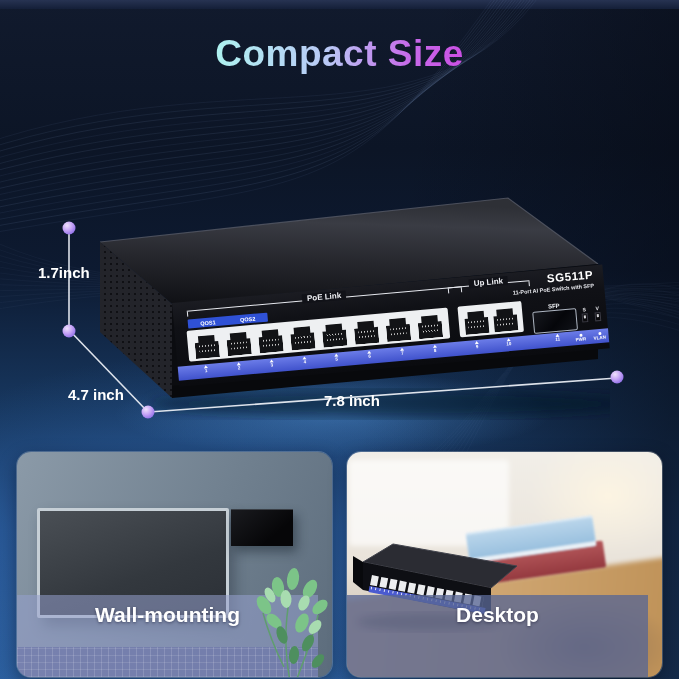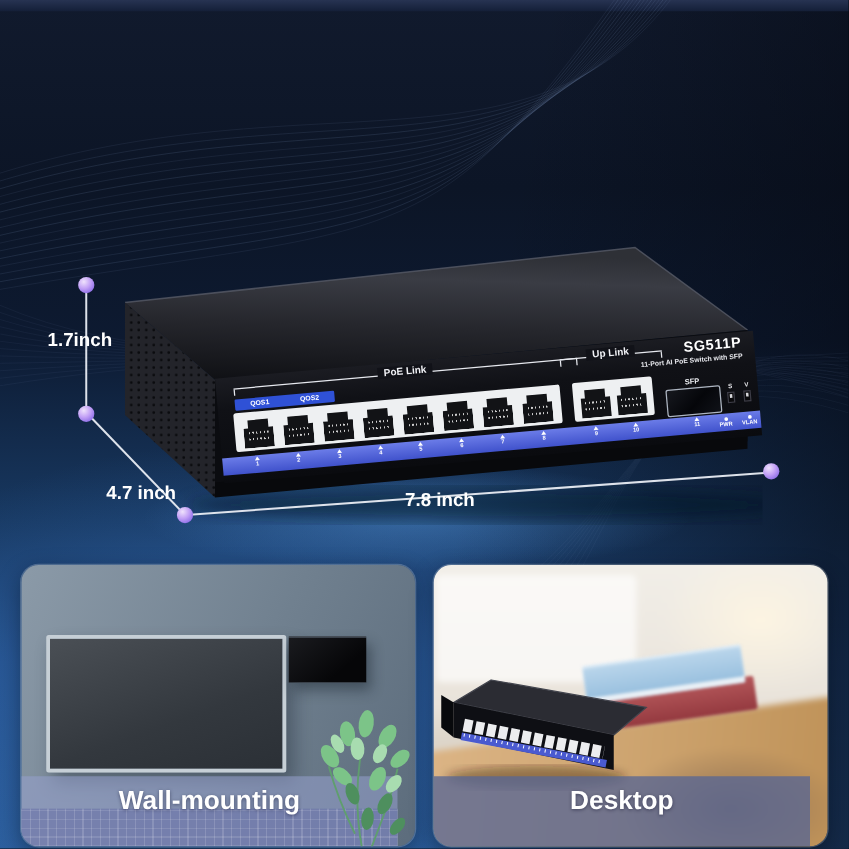--- a/index.html
+++ b/index.html
@@ -56,26 +56,26 @@
   .dip-col u::after{content:'';position:absolute;left:0.5px;top:0.5px;width:2px;height:3px;background:#d8d8dc;}
   .led-strip{position:absolute;left:0;width:432px;top:64px;height:14px;
     background:linear-gradient(180deg,#6b7ce8,#4052cc);}
   .mk{position:absolute;top:1px;width:12px;display:flex;flex-direction:column;align-items:center;}
   .mk .tri{width:0;height:0;border:2.5px solid transparent;border-bottom:3.5px solid #fff;border-top:none;margin-bottom:1px;}
   .mk .dot{width:3px;height:3px;border-radius:50%;background:#fff;margin:1.5px 0;}
   .mk b{font-size:4.5px;line-height:4px;color:#fff;}
   
   #dim-svg{position:absolute;left:0;top:0;z-index:4;pointer-events:none;}
   .dim-label{position:absolute;z-index:5;color:#fff;font-weight:bold;font-size:15px;margin-left:24px;}
-  .dim-h{left:14px;top:264px;} .dim-d{left:61px;top:386px;} .dim-w{left:300px;top:392px;}
+  .dim-h{left:14px;top:264px;} .dim-d{left:44px;top:386px;} .dim-w{left:300px;top:392px;}
   
   .card{position:absolute;top:452px;width:315px;height:225px;border-radius:14px;overflow:hidden;z-index:6;
     box-shadow:0 0 0 1px rgba(255,255,255,.22), 0 6px 18px rgba(4,10,24,.45);}
   .card-wall{left:17px;} .card-desk{left:347px;}
-  .card .overlay{position:absolute;left:0;right:14px;bottom:0;height:56px;z-index:4;}
+  .card .overlay{position:absolute;left:0;right:14px;bottom:0;height:82px;z-index:4;}
   .card-wall .overlay{background:rgba(150,160,205,.55);}
   .card-desk .overlay{background:rgba(88,102,148,.78);}
   .card-wall .overlay::after{content:'';position:absolute;left:0;right:0;bottom:0;height:30px;
     background:
       repeating-linear-gradient(90deg,rgba(255,255,255,.10) 0 1px,transparent 1px 7px),
       repeating-linear-gradient(0deg,rgba(255,255,255,.08) 0 1px,transparent 1px 7px),
       rgba(110,120,170,.45);}
   .card-label{position:absolute;left:0;right:0;top:8px;text-align:center;z-index:5;
     font-size:21px;font-weight:bold;color:#fff;text-shadow:0 1px 3px rgba(0,0,30,.45);}
   
@@ -144,20 +144,21 @@
       <path d="M 700 301 C 556 250, 520 372, 435 455" stroke="rgba(148,176,220,0.06)" fill="none" stroke-width="0.7"></path>
       <path d="M 700 307 C 552 255, 520 369, 440 455" stroke="rgba(148,176,220,0.06)" fill="none" stroke-width="0.7"></path>
       <path d="M 700 313 C 548 260, 520 366, 445 455" stroke="rgba(148,176,220,0.06)" fill="none" stroke-width="0.7"></path>
       <path d="M 700 319 C 544 265, 520 363, 450 455" stroke="rgba(148,176,220,0.06)" fill="none" stroke-width="0.7"></path>
       <path d="M 700 325 C 540 270, 520 360, 455 455" stroke="rgba(148,176,220,0.06)" fill="none" stroke-width="0.7"></path>
       <path d="M 700 331 C 536 275, 520 357, 460 455" stroke="rgba(148,176,220,0.06)" fill="none" stroke-width="0.7"></path>
       <path d="M 700 337 C 532 280, 520 354, 465 455" stroke="rgba(148,176,220,0.06)" fill="none" stroke-width="0.7"></path>
     </svg>
 
   <div class="title">
+    <div><span class="ln t1">Compact Size</span></div>
   </div>
 
   <svg id="body-svg" width="525" height="235">
     <defs>
       <linearGradient id="gTop" x1="10%" y1="100%" x2="25%" y2="0%">
         <stop offset="0%" stop-color="#0f1014"></stop>
           <stop offset="45%" stop-color="#26272d"></stop>
         <stop offset="80%" stop-color="#3a3c44"></stop>
           <stop offset="100%" stop-color="#2e3036"></stop>
       </linearGradient>

